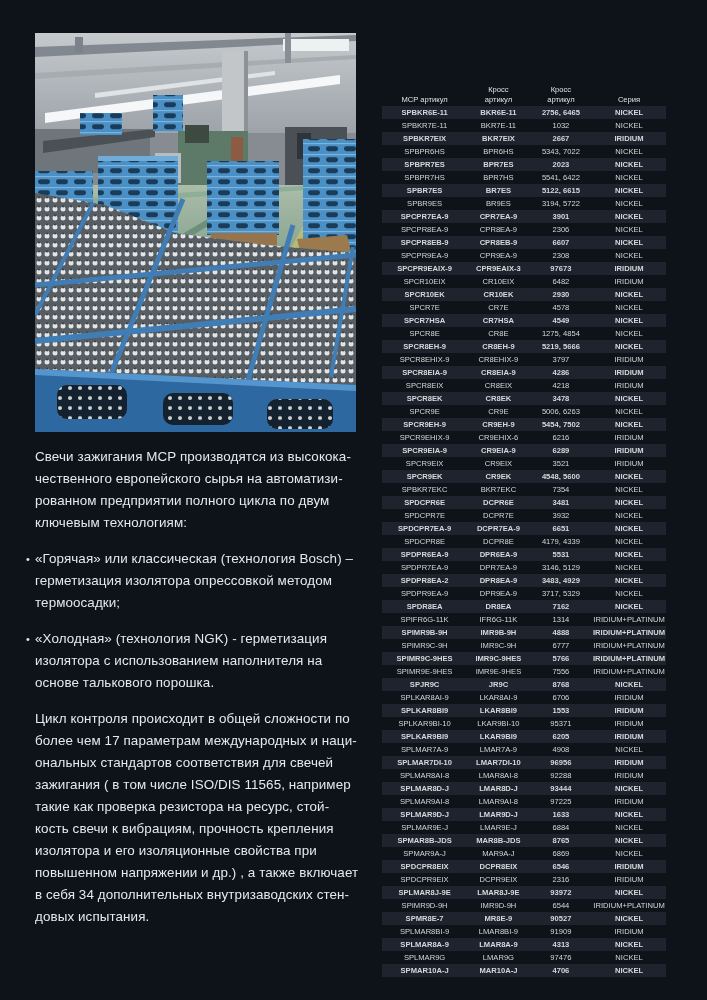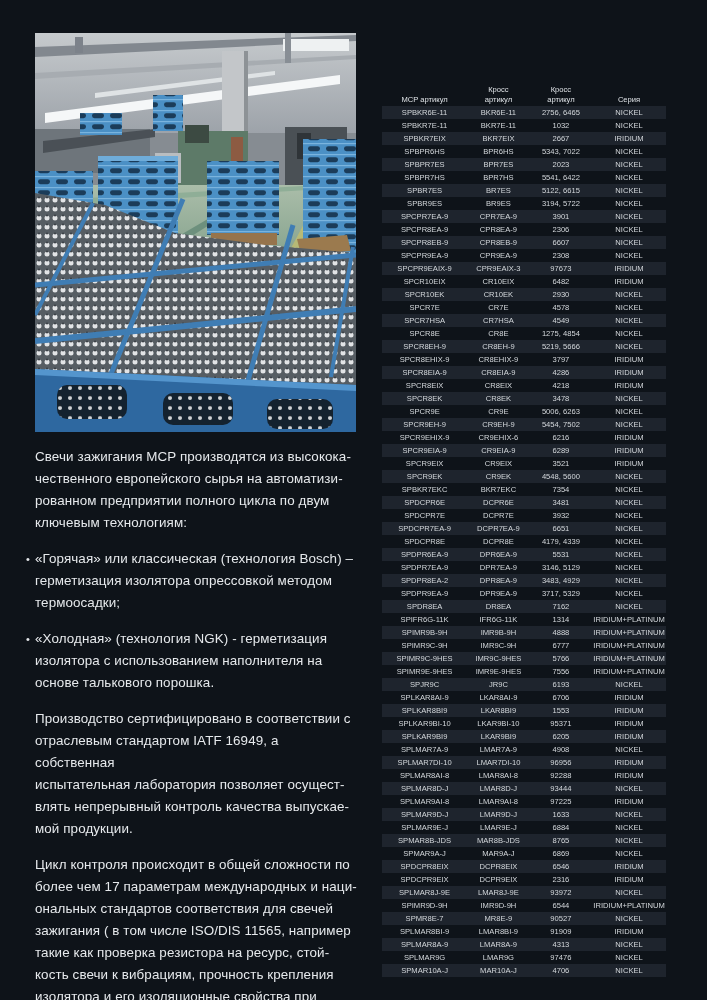--- a/index.html
+++ b/index.html
@@ -36,21 +36,21 @@
   }
   
   .xref{
     position:absolute;left:382px;top:36px;width:284px;
     color:var(--table-text);
     font-size:7.6px;line-height:1;
   }
   .xref .hrow{display:flex;align-items:flex-end;height:24px;margin-bottom:2px;color:#dfe3e7;margin-top:44px;}
   .xref .hcell{white-space:pre-line;text-align:center;line-height:1.25;}
   .xref .row{display:flex;align-items:center;height:13px;}
-  .xref .row.striped{background:var(--stripe);}
+  .xref .row.striped{background:var(--stripe);font-weight:bold;}
   .xref .cell{text-align:center;overflow:hidden;white-space:nowrap;}
   .c0{width:30%;}
   .c1{width:22%;}
   .c2{width:22%;}
   .c3{width:26%;}
 </style>
 </head>
 <body>
 
 <div class="photo">
@@ -152,25 +152,20 @@
     <div class="block"><span>Свечи зажигания MCP производятся из высокока-
 чественного европейского сырья на автоматизи-
 рованном предприятии полного цикла по двум
 ключевым технологиям:</span></div>
     <div class="block bullet"><span class="marker">•</span><span>«Горячая» или классическая (технология Bosch) –
 герметизация изолятора опрессовкой методом
 термоосадки;</span></div>
     <div class="block bullet"><span class="marker">•</span><span>«Холодная» (технология NGK) - герметизация
 изолятора с использованием наполнителя на
 основе талькового порошка.</span></div>
-    <div class="block"><span>Производство сертифицировано в соответствии с
-отраслевым стандартом IATF 16949, а собственная
-испытательная лаборатория позволяет осущест-
-влять непрерывный контроль качества выпускае-
-мой продукции.</span></div>
     <div class="block"><span>Цикл контроля происходит в общей сложности по
 более чем 17 параметрам международных и наци-
 ональных стандартов соответствия для свечей
 зажигания ( в том числе ISO/DIS 11565, например
 такие как проверка резистора на ресурс, стой-
 кость свечи к вибрациям, прочность крепления
 изолятора и его изоляционные свойства при
 повышенном напряжении и др.) , а также включает
 в себя 34 дополнительных внутризаводских стен-
 довых испытания.</span></div>
@@ -446,21 +441,21 @@
       </div>
       <div class="row">
         <div class="cell c0">SPIMR9E-9HES</div>
         <div class="cell c1">IMR9E-9HES</div>
         <div class="cell c2">7556</div>
         <div class="cell c3">IRIDIUM+PLATINUM</div>
       </div>
       <div class="row striped">
         <div class="cell c0">SPJR9C</div>
         <div class="cell c1">JR9C</div>
-        <div class="cell c2">6193</div>
+        <div class="cell c2">8768</div>
         <div class="cell c3">NICKEL</div>
       </div>
       <div class="row">
         <div class="cell c0">SPLKAR8AI-9</div>
         <div class="cell c1">LKAR8AI-9</div>
         <div class="cell c2">6706</div>
         <div class="cell c3">IRIDIUM</div>
       </div>
       <div class="row striped">
         <div class="cell c0">SPLKAR8BI9</div>

